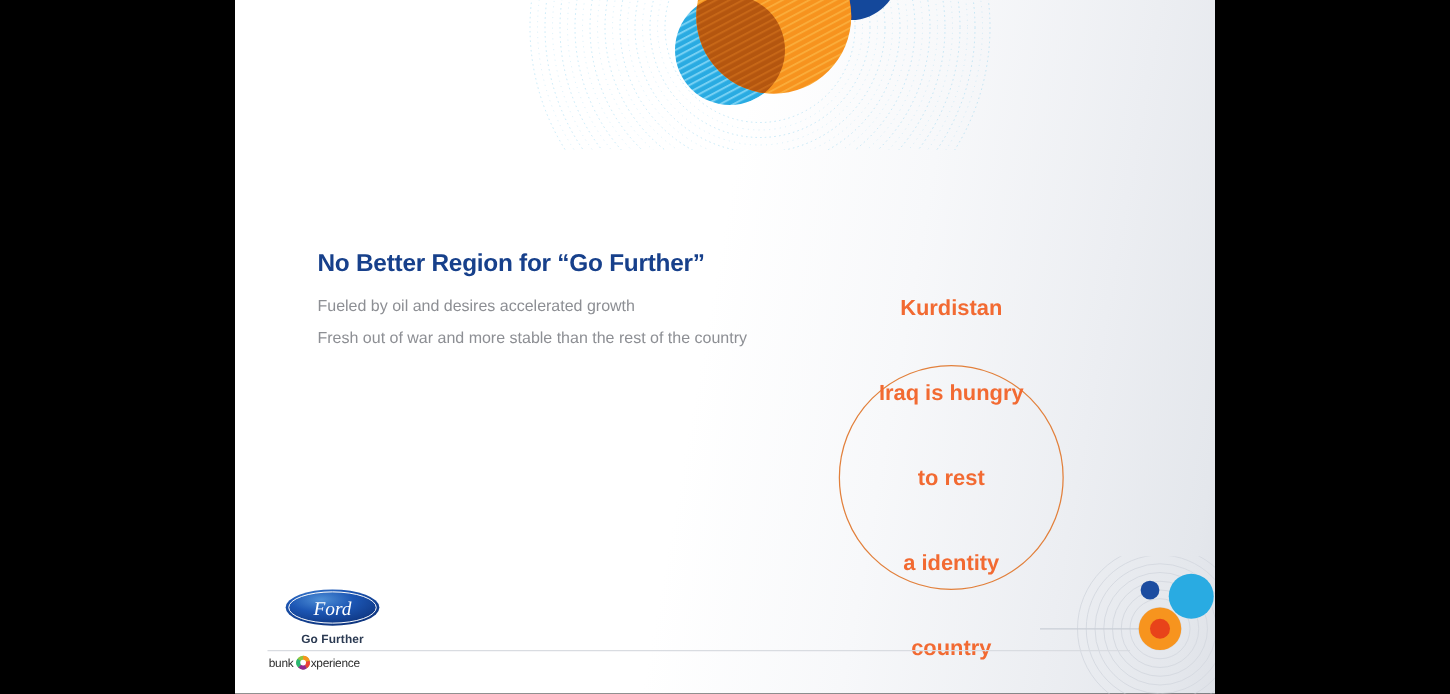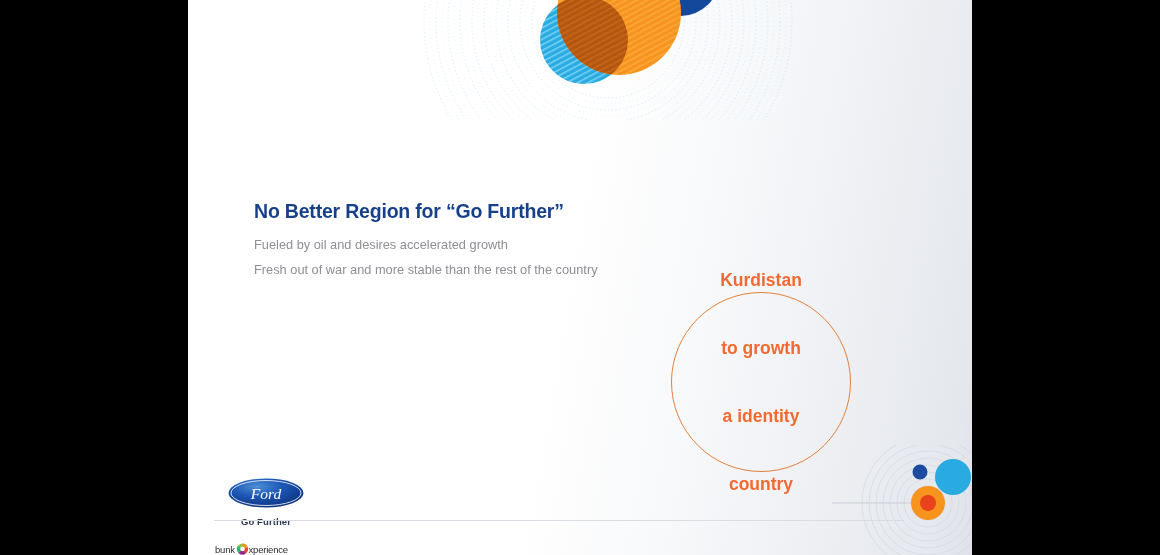--- a/index.html
+++ b/index.html
@@ -118,21 +118,21 @@
     position: absolute;
     left: 30px;
     top: 470px;
     width: 96px;
     text-align: center;
   }
   #ford-oval {
     position: relative;
     width: 76px;
     height: 30px;
-    margin: 8px auto;
+    margin: 1px auto;
   }
   #ford-wordmark {
     position: absolute;
     left: 0; top: 0;
     width: 100%;
     height: 100%;
   }
   #ford-tagline {
     margin-top: 5px;
     font-family: "Liberation Sans", sans-serif;
@@ -152,21 +152,20 @@
     background: #d9dce1;
   }
 
   #bunk-logo {
     position: absolute;
     left: 27px;
     top: 523px;
     height: 14px;
     display: flex;
     align-items: flex-start;
-    margin-top: 19px;
   }
   #bunk-logo svg { display: block; }
 
   
   #bottom-decor {
     position: absolute;
     right: 0;
     bottom: 0;
     width: 140px;
     height: 110px;
@@ -251,21 +250,22 @@
 
     <div id="headline-block">
       <h1 id="slide-title">No Better Region for “Go Further”</h1>
 
       <div class="bullet-line">Fueled by oil and desires accelerated growth</div>
       <div class="bullet-line">Fresh out of war and more stable than the rest of the country</div>
     </div>
 
     <div id="callout-circle">
       <div class="callout-line">Kurdistan</div>
-      <div class="callout-line">to growth</div>
+      <div class="callout-line">Iraq is hungry</div>
+      <div class="callout-line">to rest</div>
       <div class="callout-line">a identity</div>
       <div class="callout-line">country</div>
     </div>
 
     <div id="ford-logo-group">
       <div id="ford-oval">
         <svg id="ford-wordmark" viewBox="0 0 152 60">
           <defs>
             <radialGradient id="fordBlue" cx="38%" cy="28%" r="82%">
               <stop offset="0%" stop-color="#4E8FD6"></stop>

